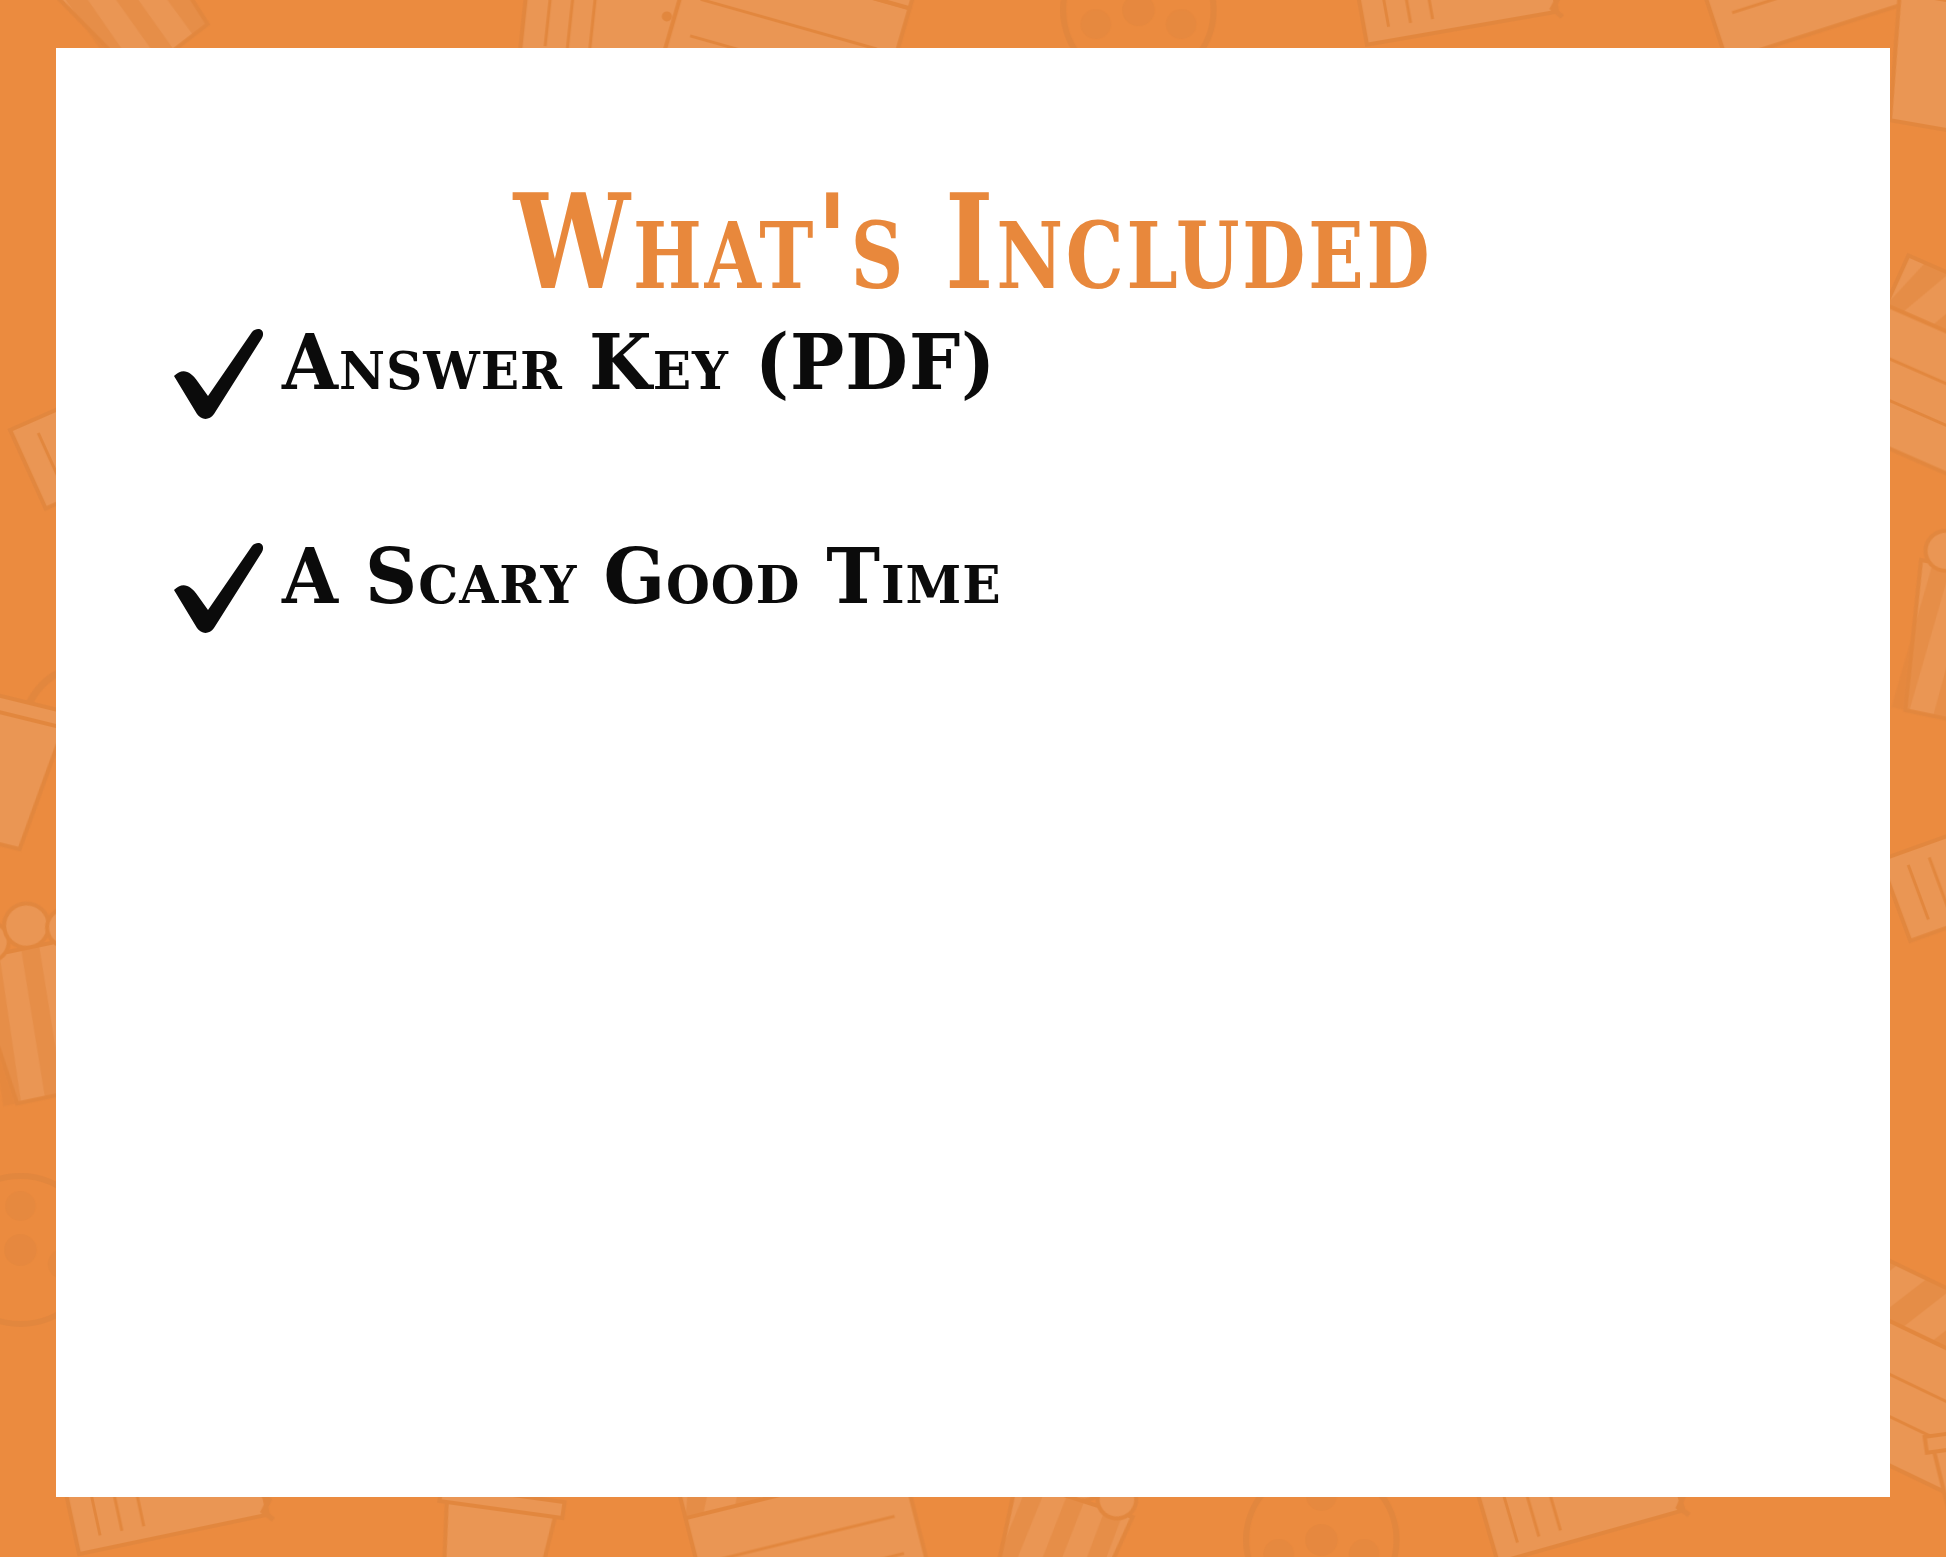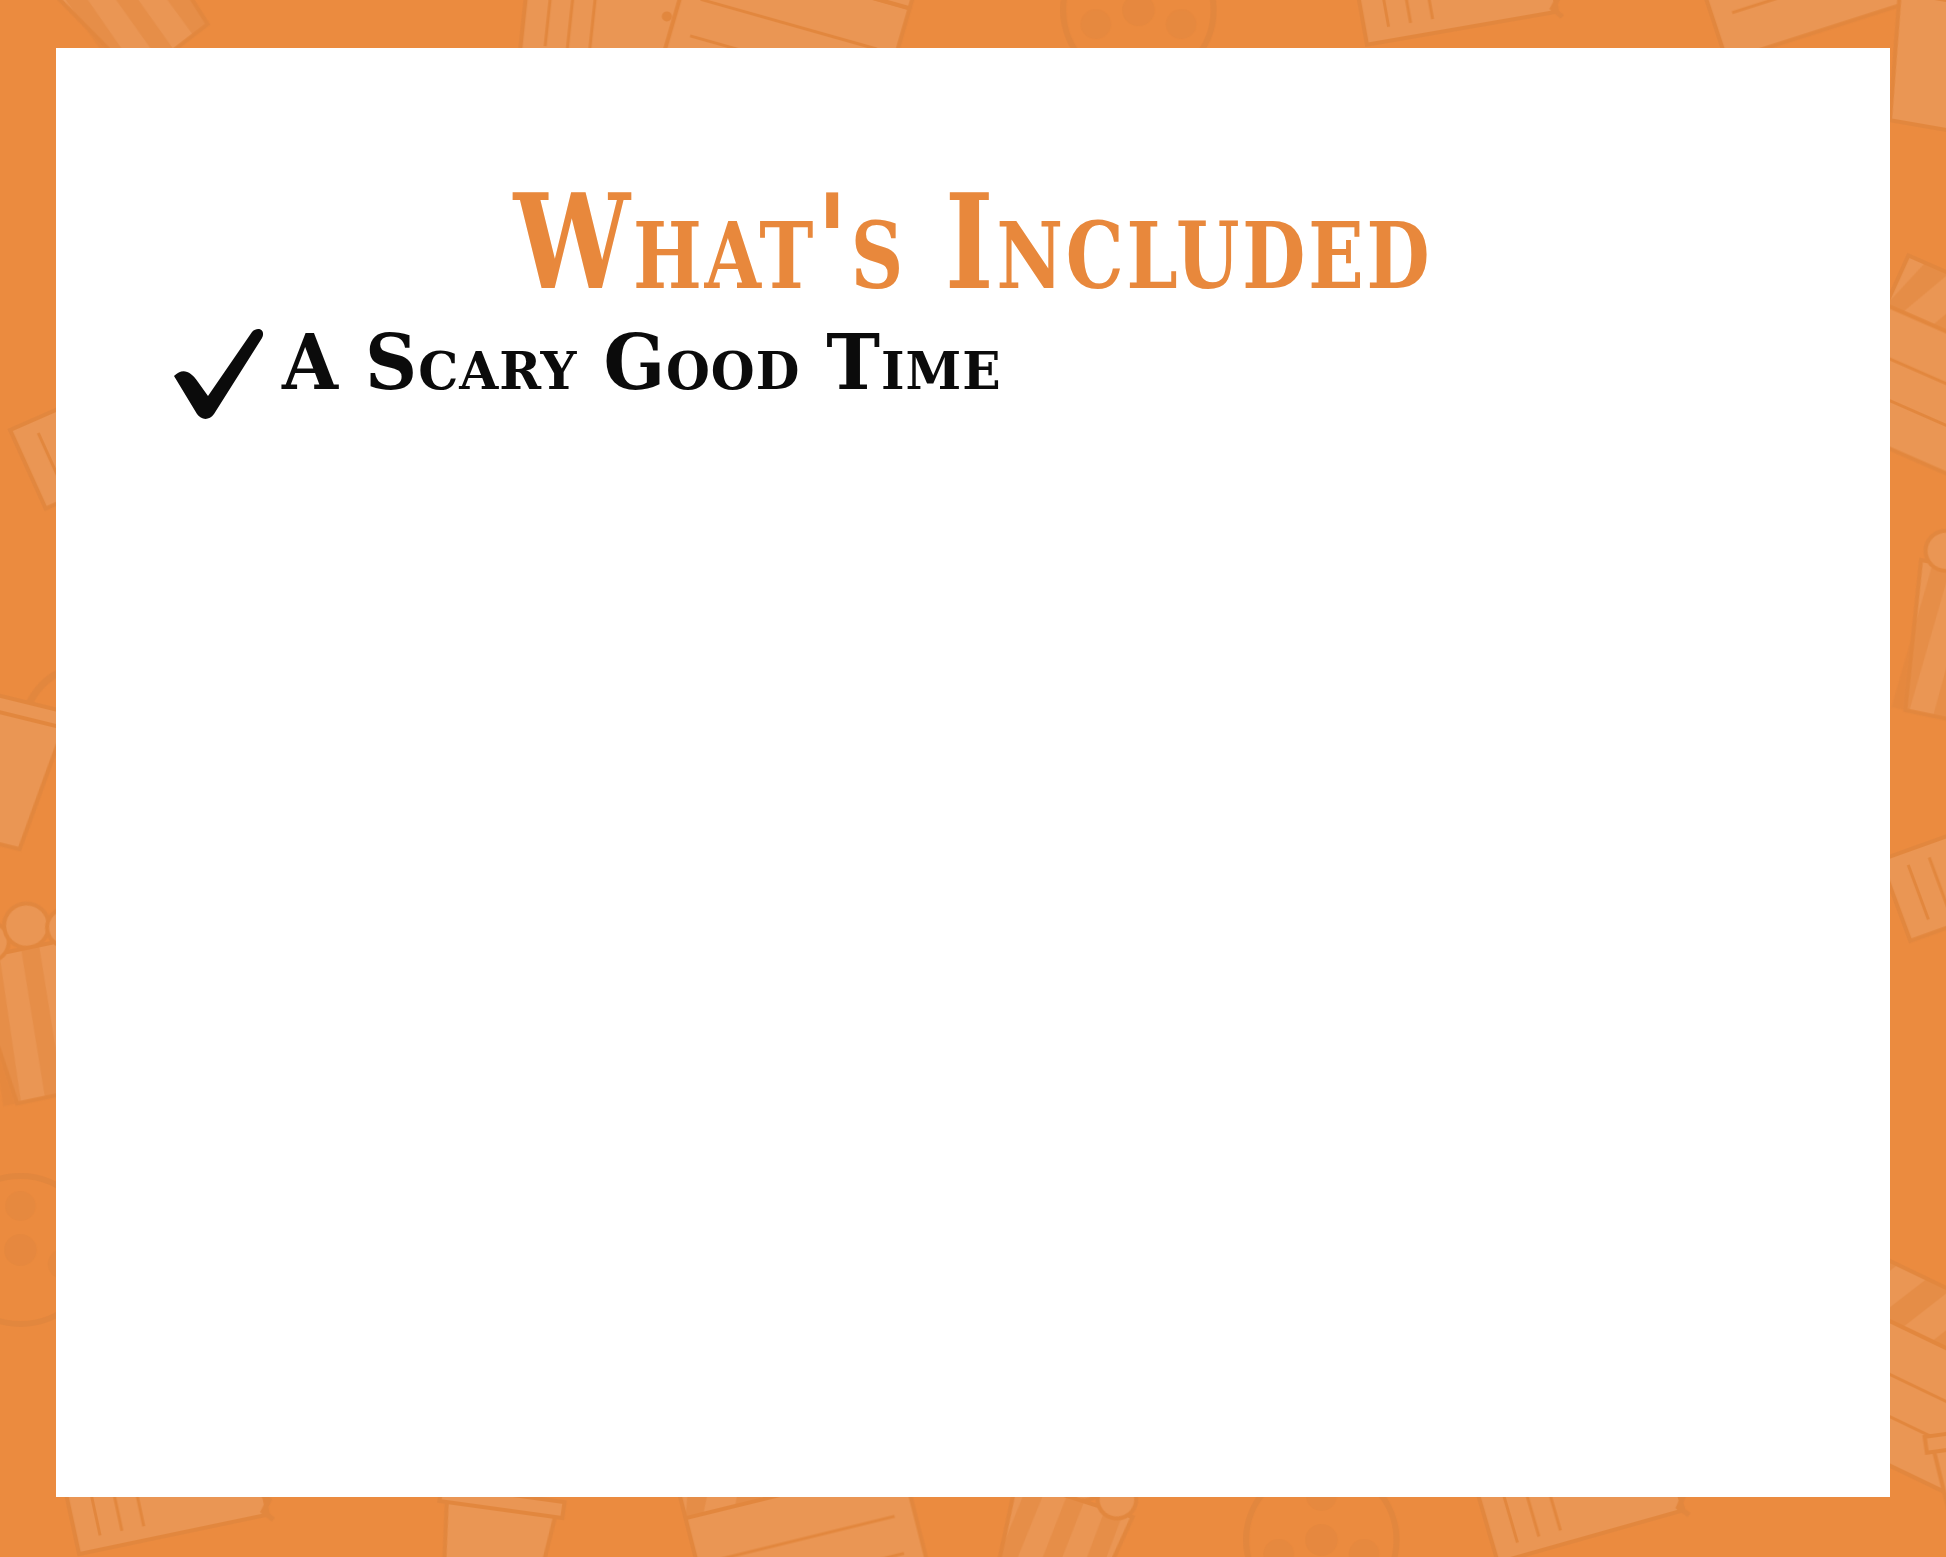--- a/index.html
+++ b/index.html
@@ -187,27 +187,37 @@
     </svg>
   </div>
 
   <div id="card">
 
     <h1 id="title">What's Included</h1>
 
     <div id="checklist">
 
 
-
       <div class="check-row">
         <span class="check-icon">
           <svg viewBox="0 0 104 96" aria-hidden="true">
             <path d="M6 52 C14 44 22 46 30 58 L40 72 L84 8 C90 2 98 6 94 14 L46 90 C41 97 33 96 29 90 Z" fill="#0B0B0B"></path>
           </svg>
         </span>
         <span class="check-text">
+          <span class="line">Answer Key (PDF)</span>
+        </span>
+      </div>
+
+      <div class="check-row">
+        <span class="check-icon">
+          <svg viewBox="0 0 104 96" aria-hidden="true">
+            <path d="M6 52 C14 44 22 46 30 58 L40 72 L84 8 C90 2 98 6 94 14 L46 90 C41 97 33 96 29 90 Z" fill="#0B0B0B"></path>
+          </svg>
+        </span>
+        <span class="check-text">
           <span class="line">A Scary Good Time</span>
         </span>
       </div>
 
     </div>
   </div>
 </div>
 
 </body></html>

